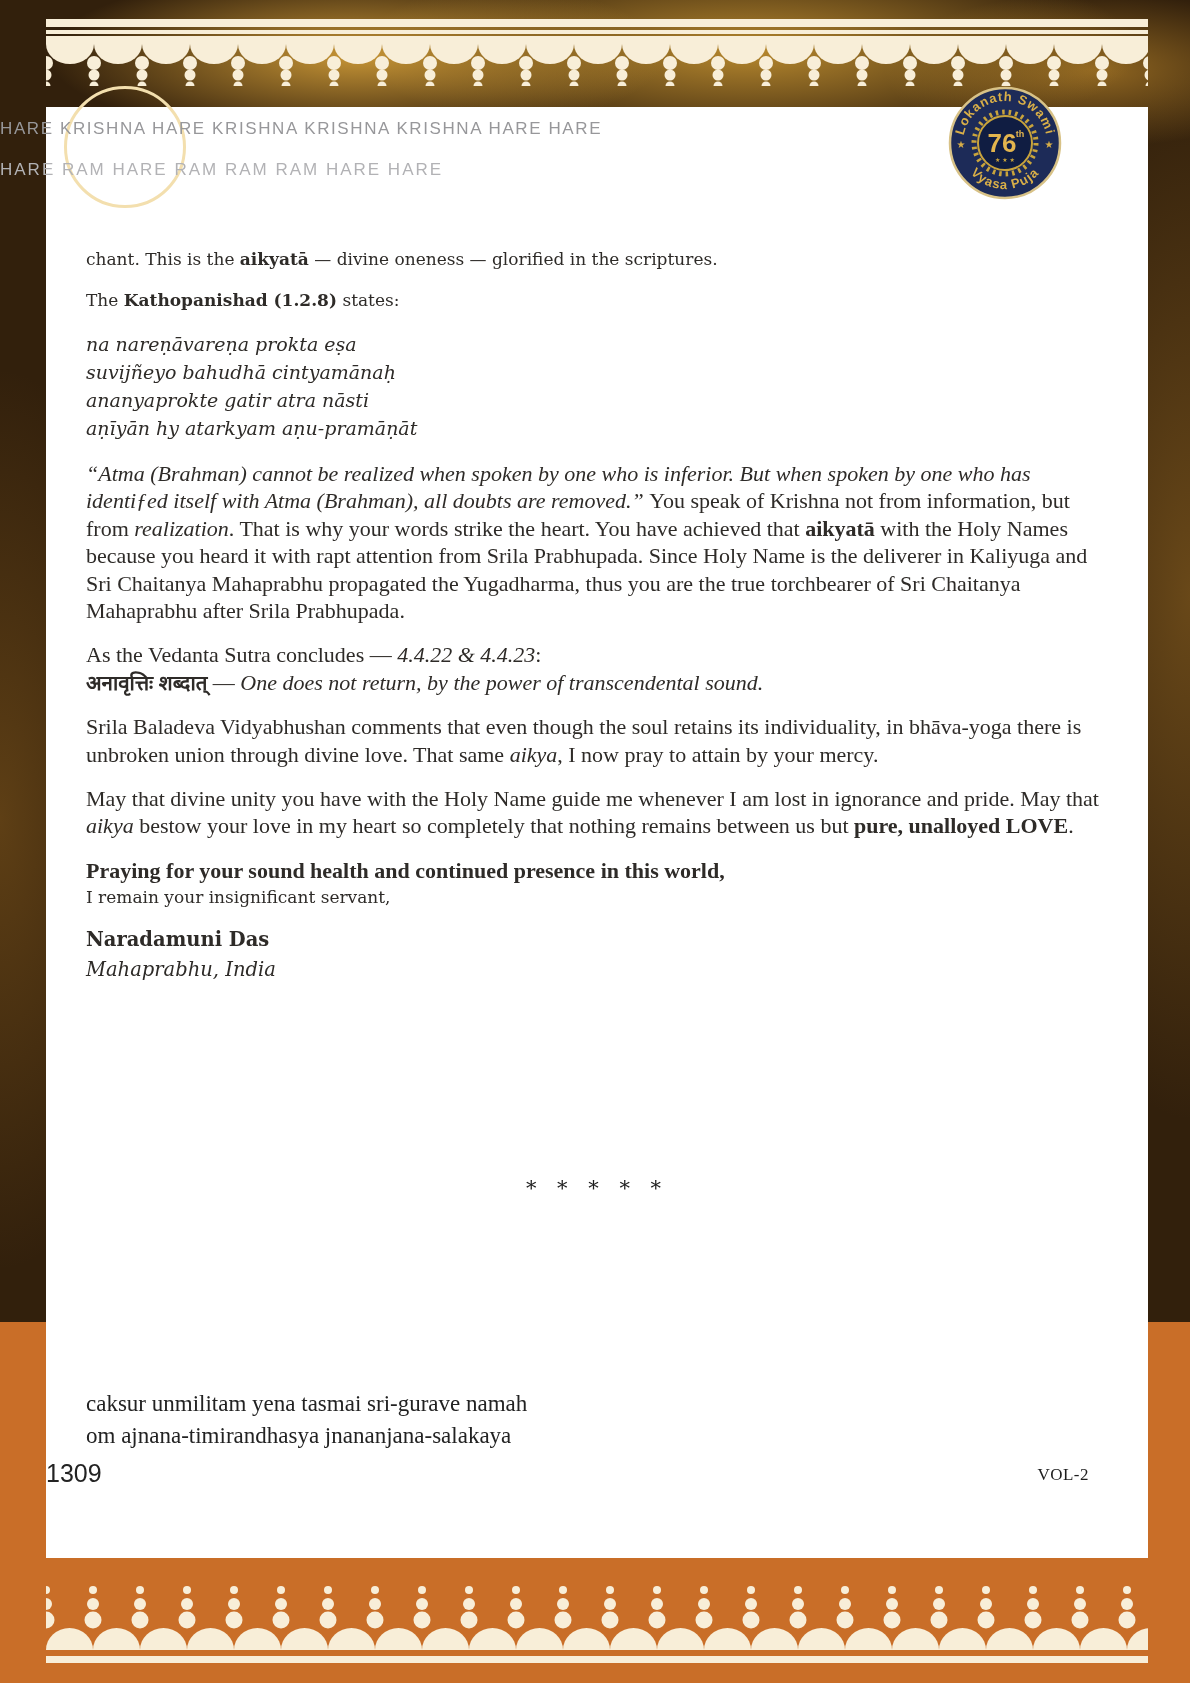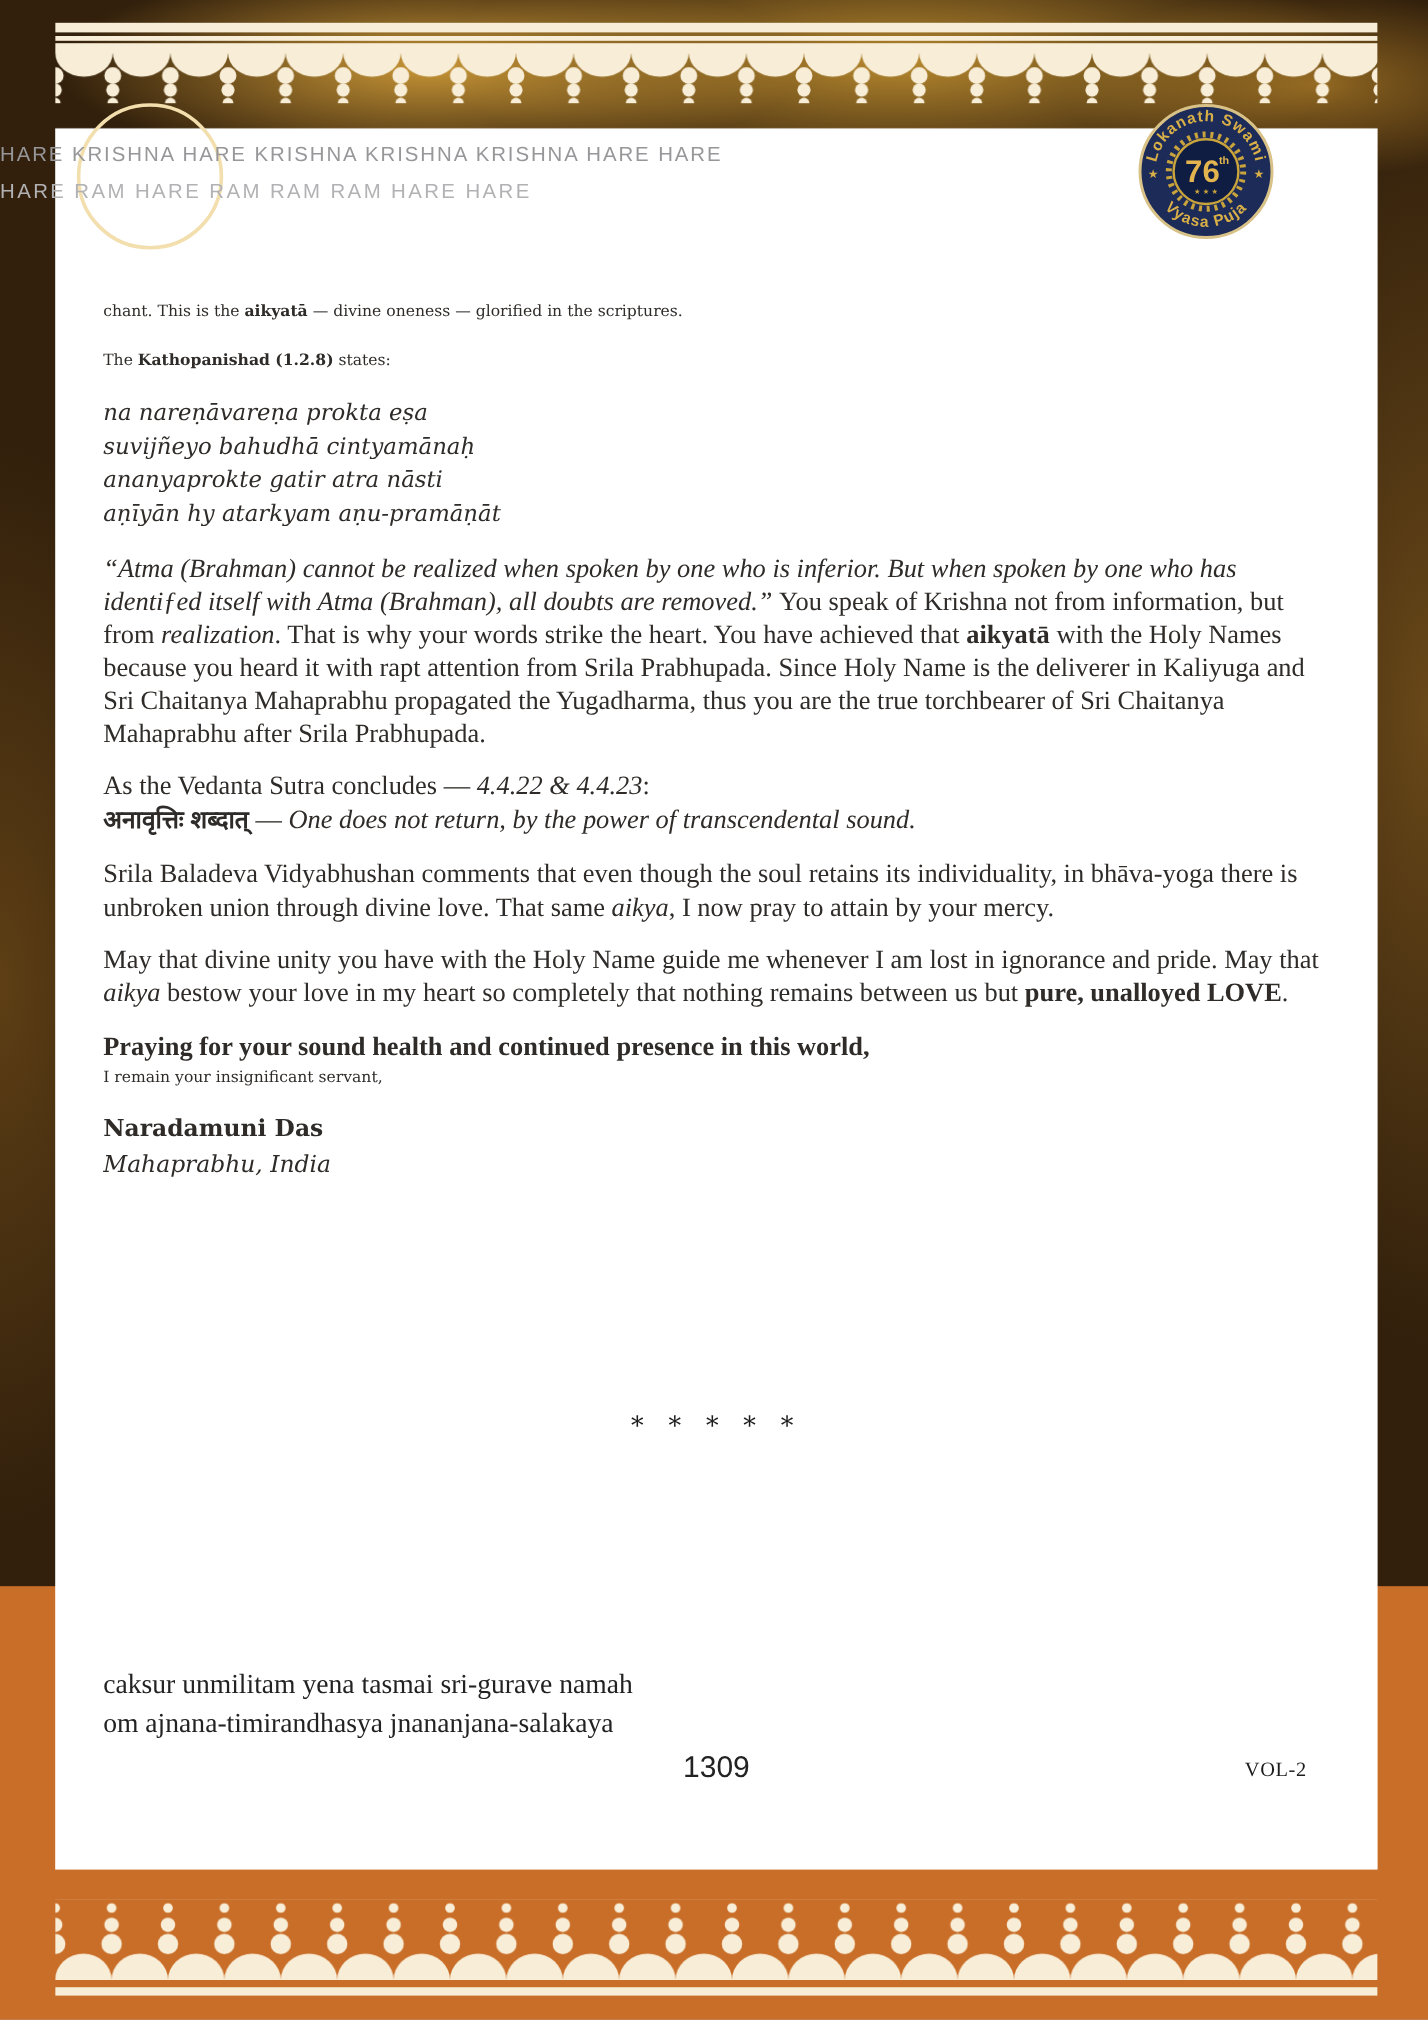--- a/index.html
+++ b/index.html
@@ -32,42 +32,42 @@
       radial-gradient(ellipse 24px 14px at 72% 84%, #e8e2d4 0 60%, rgba(0,0,0,0) 61%),
       radial-gradient(ellipse 46px 24px at 50% 92%, #e0862f 0 60%, rgba(0,0,0,0) 61%),
       radial-gradient(ellipse 40px 30px at 50% 70%, #d8923c 0 60%, rgba(0,0,0,0) 61%),
       linear-gradient(180deg,#8fb3d0 0%,#a3b98e 55%,#7d9468 100%);}
 
   .badge{position:absolute;left:948px;top:86px;}
 
   .mantra{position:absolute;left:0;width:1140px;text-align:left;
     font-family:"Liberation Sans",sans-serif;font-size:17px;font-weight:400;}
   .mantra1{top:119px;color:#97979a;letter-spacing:1.6px;}
-  .mantra2{top:150px;color:#b2b2b5;letter-spacing:2px;}
+  .mantra2{top:160px;color:#b2b2b5;letter-spacing:2px;}
 
   
   .content{position:absolute;left:86px;top:246px;width:1020px;color:#2e2b28;}
-  .pn{font-family:"DejaVu Serif",serif;font-size:13px;line-height:27px;margin:0 0 14px;}
+  .pn{font-family:"DejaVu Serif",serif;font-size:17px;line-height:27px;margin:0 0 14px;}
   .pn2{margin:0 0 16px;}
   .verse{font-family:"DejaVu Serif",serif;font-style:italic;font-size:19px;line-height:28px;margin:0 0 18px;}
   .pc{font-family:"Liberation Serif",serif;font-size:22px;line-height:27.4px;margin:0 0 17px;}
   .tight{margin:0;}
   .seg-b{font-weight:700;}
   .seg-i{font-style:italic;}
   .seg-dev{font-weight:700;font-family:Liberation Sans, sans-serif;font-size:0.93em;}
   .sig-name{font-family:"DejaVu Serif",serif;font-size:19.5px;font-weight:700;line-height:30px;margin:10px 0 0;}
   .sig-place{font-family:"DejaVu Serif",serif;font-size:19.5px;font-style:italic;line-height:30px;margin:0;}
 
   .separator{position:absolute;left:46px;top:1176px;width:1102px;text-align:center;
     font-family:"DejaVu Serif",serif;font-size:21px;letter-spacing:7px;color:#1d1d1d;}
 
   .om-verse{position:absolute;left:86px;top:1388px;font-family:"Liberation Serif",serif;
     font-size:23px;line-height:32px;color:#222;}
 
-  .page-number{position:absolute;left:46px;top:1459px;width:1102px;text-align:center;
+  .page-number{position:absolute;left:46px;top:1459px;width:1102px;
     font-family:"Liberation Sans",sans-serif;font-size:25px;color:#232323;}
   .volume{position:absolute;top:1465px;right:101px;font-family:"Liberation Serif",serif;
     font-size:17px;letter-spacing:.5px;color:#1d1d1d;}
 </style>
 </head>
 <body>
 
 <div class="stage">
 
   <div class="bg-texture"></div>

